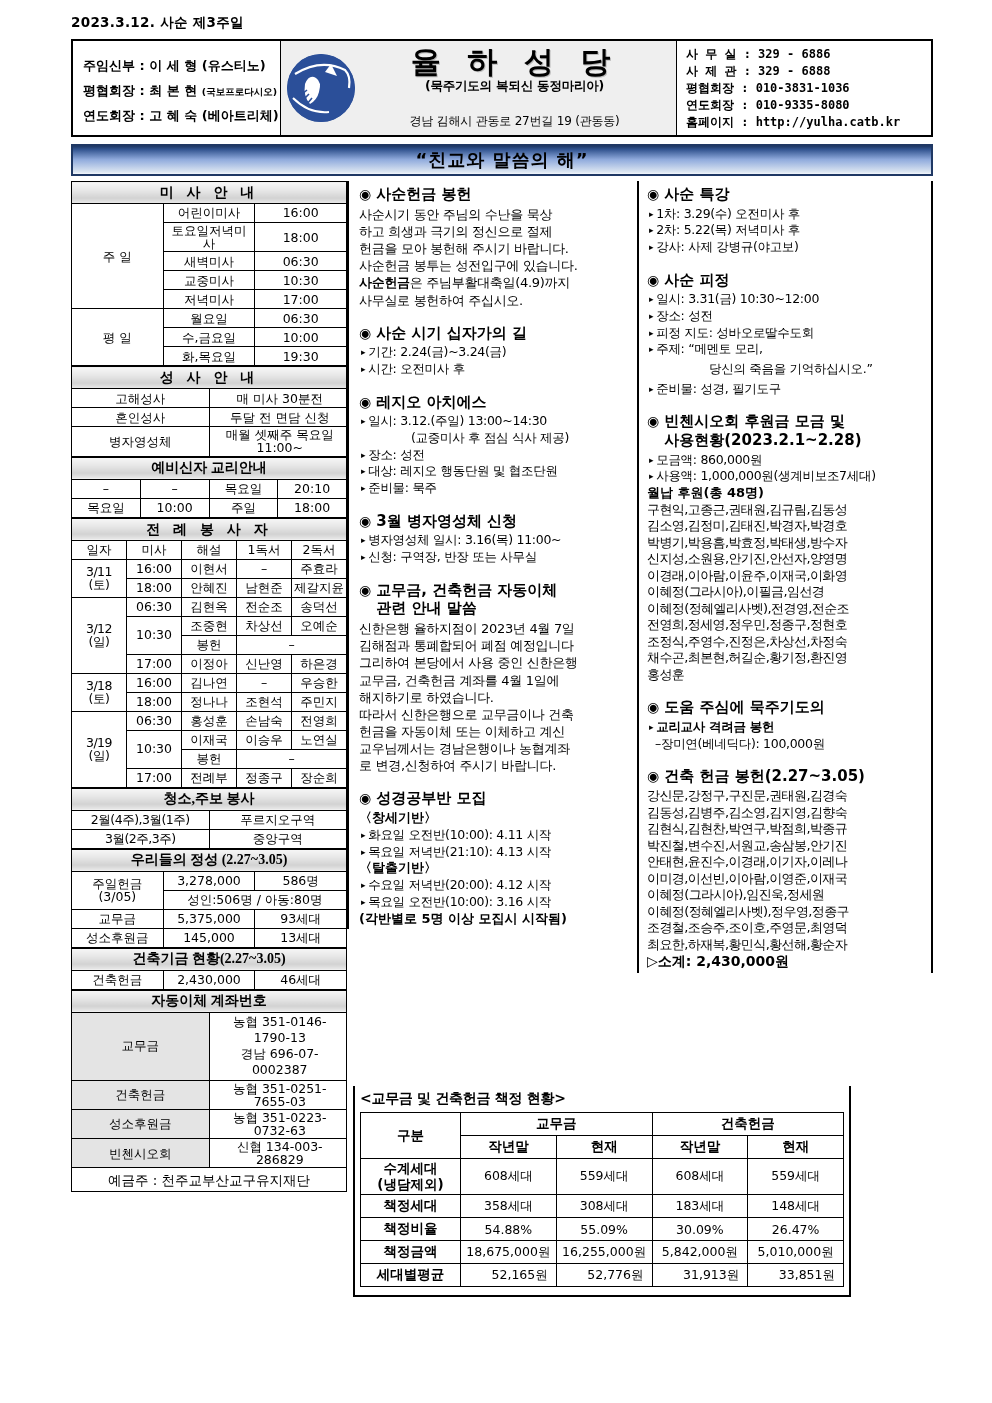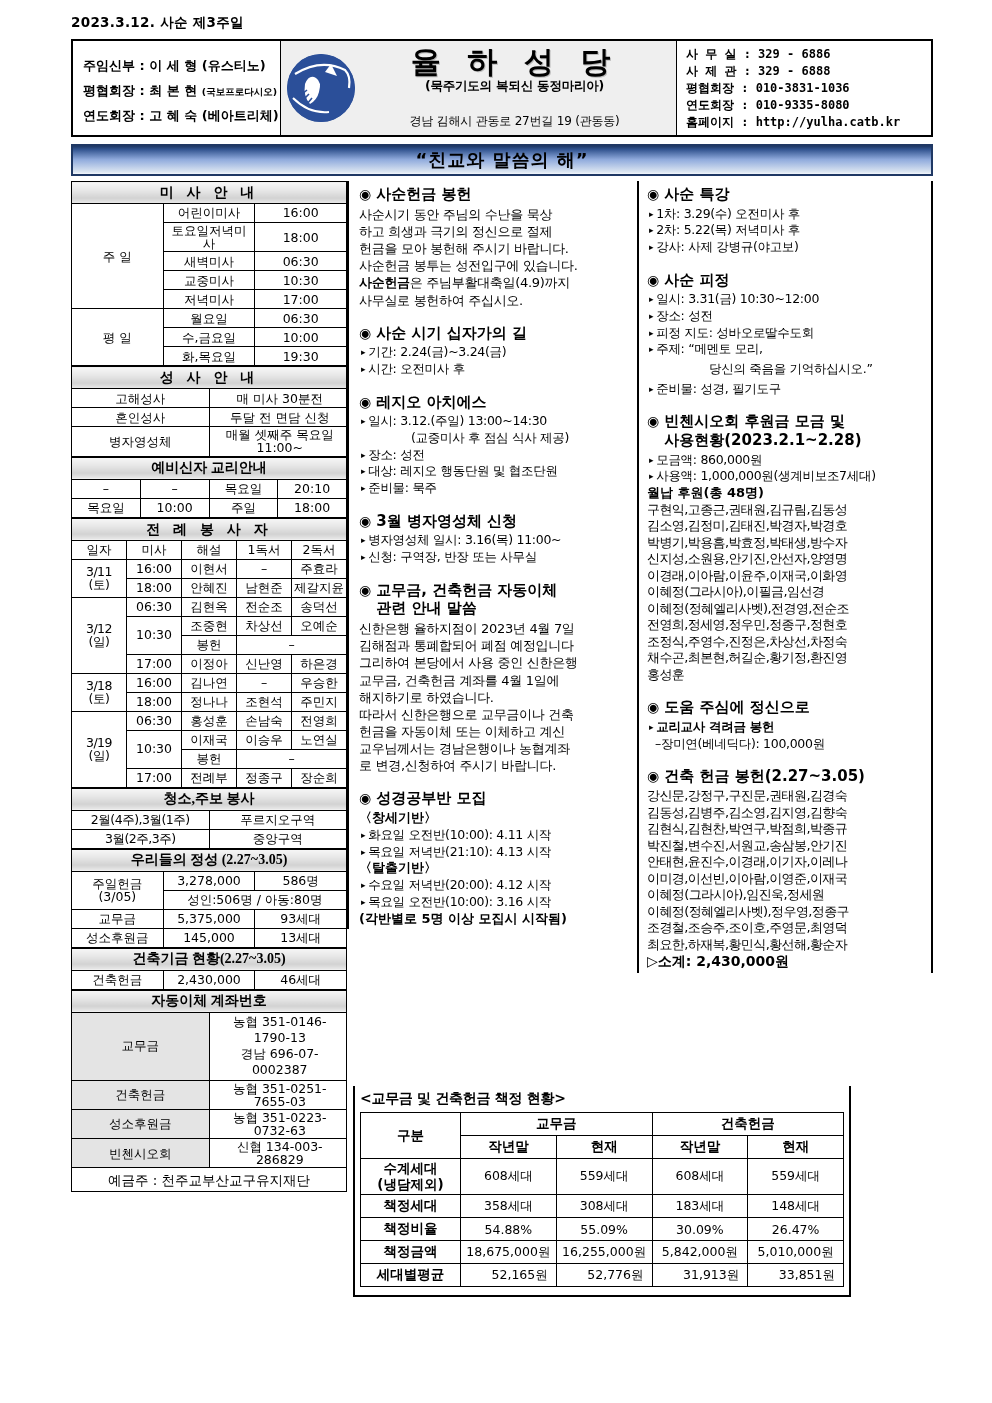--- a/index.html
+++ b/index.html
@@ -536,21 +536,21 @@
           <div>채수곤,최본현,허길순,황기정,환진영</div>
           <div>홍성훈</div>
         </div>
       </div>
 
       <div class="gap"></div>
 
       <div class="item">
         <div class="ttl">
             <span class="bul">◉</span>
-            <span class="ttx">도움 주심에 정신으로</span>
+            <span class="ttx">도움 주심에 묵주기도의</span>
           </div>
         <div class="li" style="font-weight:bold">교리교사 격려금 봉헌</div>
         <div class="plain" style="padding-left:8px">–장미연(베네딕다): 100,000원</div>
       </div>
 
       <div class="gap"></div>
 
       <div class="item">
         <div class="ttl">
             <span class="bul">◉</span>

